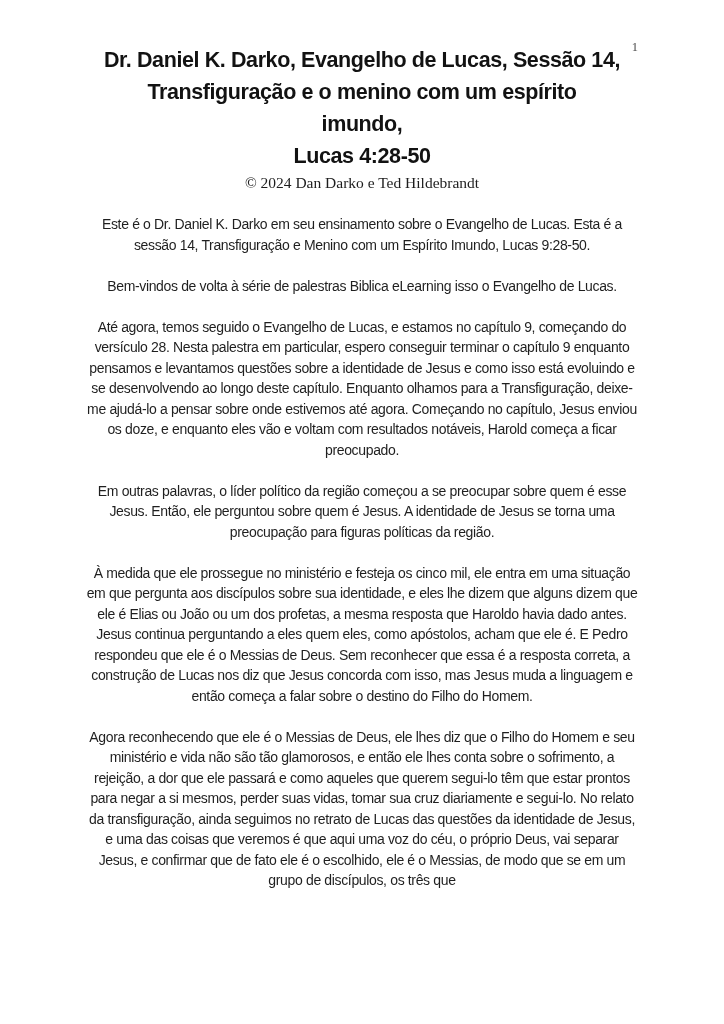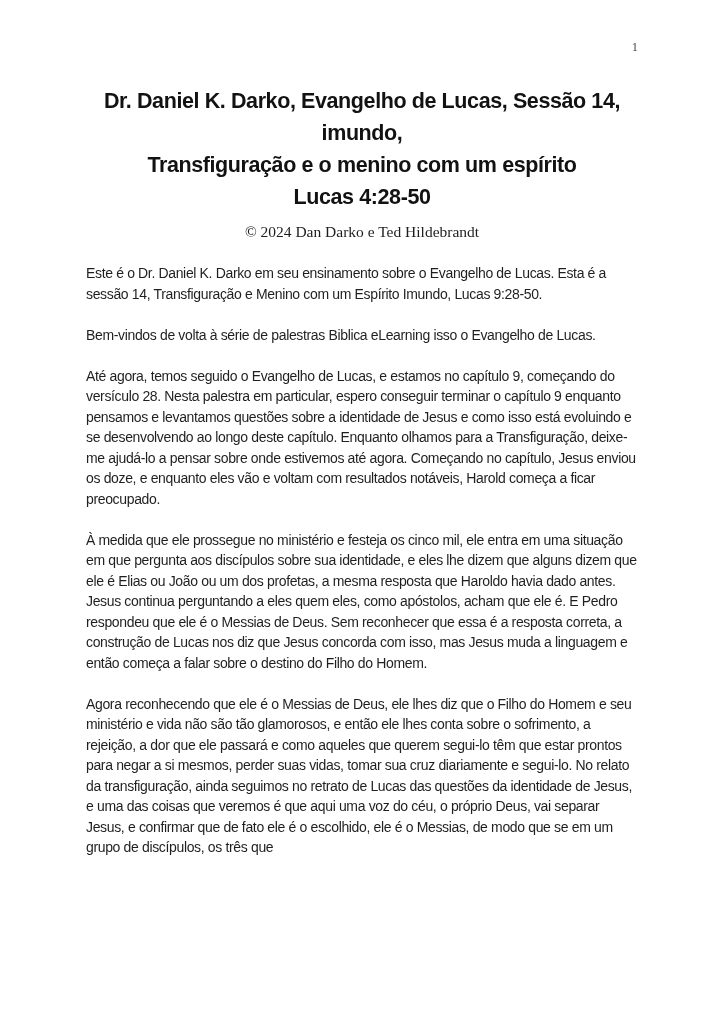--- a/index.html
+++ b/index.html
@@ -23,68 +23,69 @@
   }
   .page-number {
     position: absolute;
     top: 40px;
     right: 86px;
     font-family: "Liberation Serif", serif;
     font-size: 12.5px;
     color: #4a4a4a;
   }
   .title-block {
-    padding-top: 85px;
+    padding-top: 44px;
     text-align: center;
   }
   .title {
     margin: 0;
     font-weight: bold;
     font-size: 21.5px;
     line-height: 32px;
     letter-spacing: -0.4px;
     color: #121212;
   }
   .title-line { display: block; }
   .copyright {
-    margin-top: 10px;
+    margin-top: 2px;
     font-family: "Liberation Serif", serif;
     font-size: 15.5px;
     color: #1d1d1d;
   }
   .body-text {
     margin: 22px 0 0 86px;
     width: 552px;
     font-size: 14px;
     line-height: 20.5px;
     letter-spacing: -0.35px;
-    text-align: left;
+    text-align: center;
   }
   .body-text p {
     margin: 0 0 20.5px 0;
   }
 </style>
 </head>
 <body>
 
 <div class="page">
 
   <div class="page-number">1</div>
 
   <header class="title-block">
     <h1 class="title">
       <span class="title-line">Dr. Daniel K. Darko, Evangelho de Lucas, Sessão 14,</span>
+      <span class="title-line">Transfiguração e o menino com um espírito</span>
       <span class="title-line">imundo,</span>
-      <span class="title-line">Transfiguração e o menino com um espírito</span>
       <span class="title-line">Lucas 4:28-50</span>
     </h1>
     <div class="copyright">© 2024 Dan Darko e Ted Hildebrandt</div>
   </header>
 
   <main class="body-text">
     <p>Este é o Dr. Daniel K. Darko em seu ensinamento sobre o Evangelho de Lucas. Esta é a sessão 14, Transfiguração e Menino com um Espírito Imundo, Lucas 9:28-50.</p>
     <p>Bem-vindos de volta à série de palestras Biblica eLearning isso o Evangelho de Lucas.</p>
     <p>Até agora, temos seguido o Evangelho de Lucas, e estamos no capítulo 9, começando do versículo 28. Nesta palestra em particular, espero conseguir terminar o capítulo 9 enquanto pensamos e levantamos questões sobre a identidade de Jesus e como isso está evoluindo e se desenvolvendo ao longo deste capítulo. Enquanto olhamos para a Transfiguração, deixe-me ajudá-lo a pensar sobre onde estivemos até agora. Começando no capítulo, Jesus enviou os doze, e enquanto eles vão e voltam com resultados notáveis, Harold começa a ficar preocupado.</p>
+    <p>Em outras palavras, o líder político da região começou a se preocupar sobre quem é esse Jesus. Então, ele perguntou sobre quem é Jesus. A identidade de Jesus se torna uma preocupação para figuras políticas da região.</p>
     <p>À medida que ele prossegue no ministério e festeja os cinco mil, ele entra em uma situação em que pergunta aos discípulos sobre sua identidade, e eles lhe dizem que alguns dizem que ele é Elias ou João ou um dos profetas, a mesma resposta que Haroldo havia dado antes. Jesus continua perguntando a eles quem eles, como apóstolos, acham que ele é. E Pedro respondeu que ele é o Messias de Deus. Sem reconhecer que essa é a resposta correta, a construção de Lucas nos diz que Jesus concorda com isso, mas Jesus muda a linguagem e então começa a falar sobre o destino do Filho do Homem.</p>
     <p>Agora reconhecendo que ele é o Messias de Deus, ele lhes diz que o Filho do Homem e seu ministério e vida não são tão glamorosos, e então ele lhes conta sobre o sofrimento, a rejeição, a dor que ele passará e como aqueles que querem segui-lo têm que estar prontos para negar a si mesmos, perder suas vidas, tomar sua cruz diariamente e segui-lo. No relato da transfiguração, ainda seguimos no retrato de Lucas das questões da identidade de Jesus, e uma das coisas que veremos é que aqui uma voz do céu, o próprio Deus, vai separar Jesus, e confirmar que de fato ele é o escolhido, ele é o Messias, de modo que se em um grupo de discípulos, os três que</p>
   </main>
 
 </div>
 
 </body></html>

